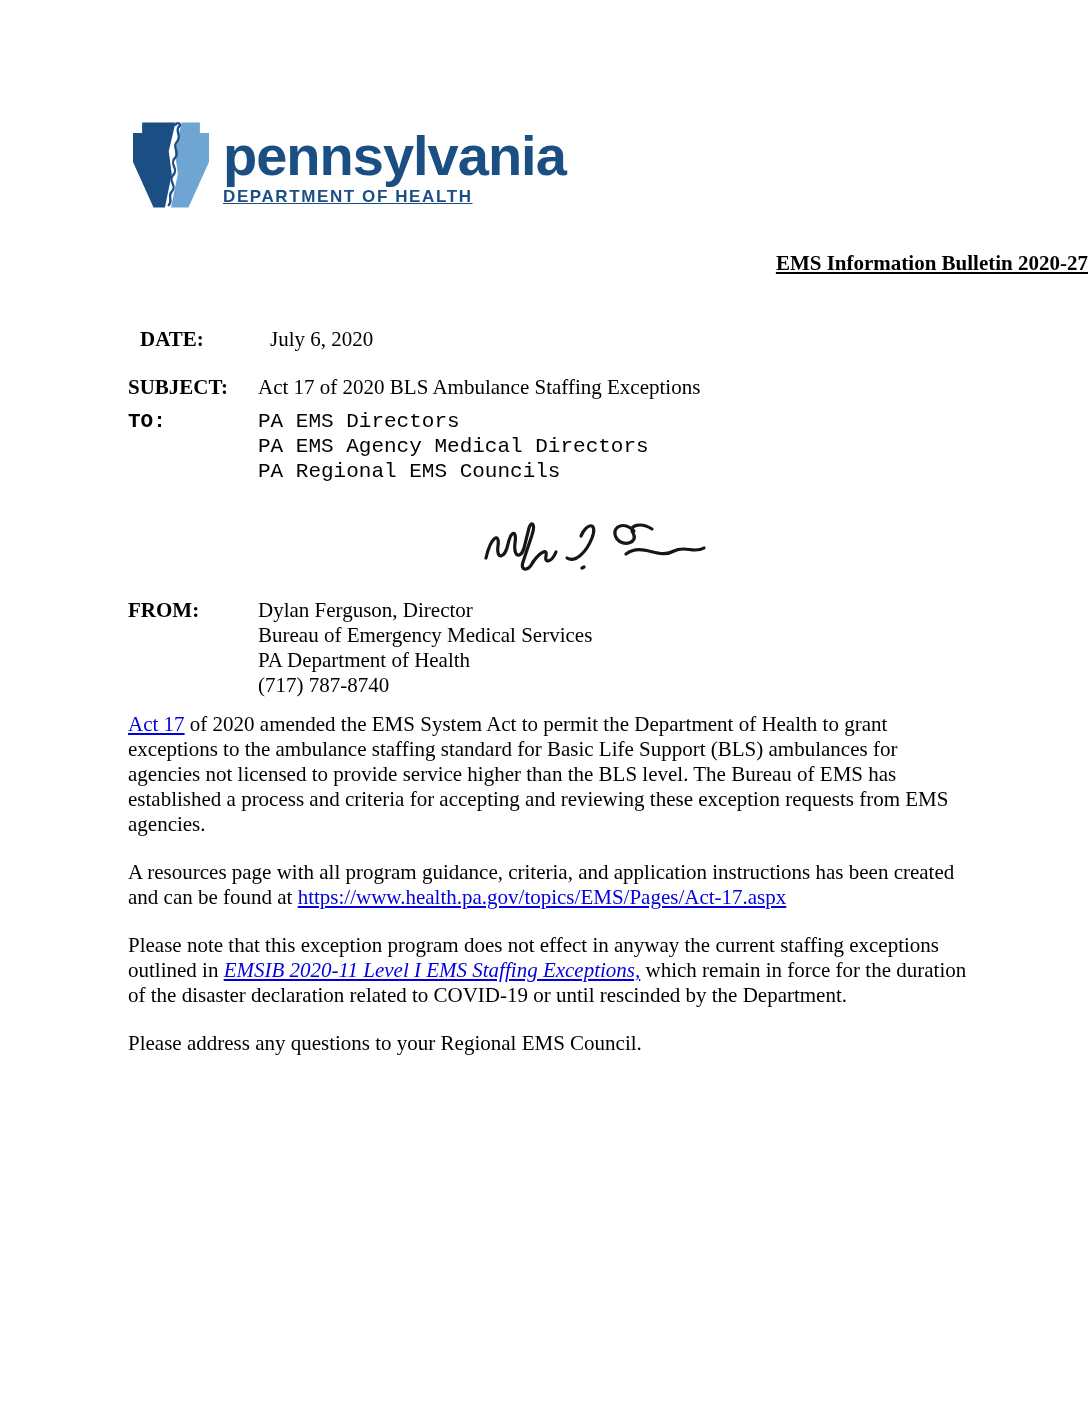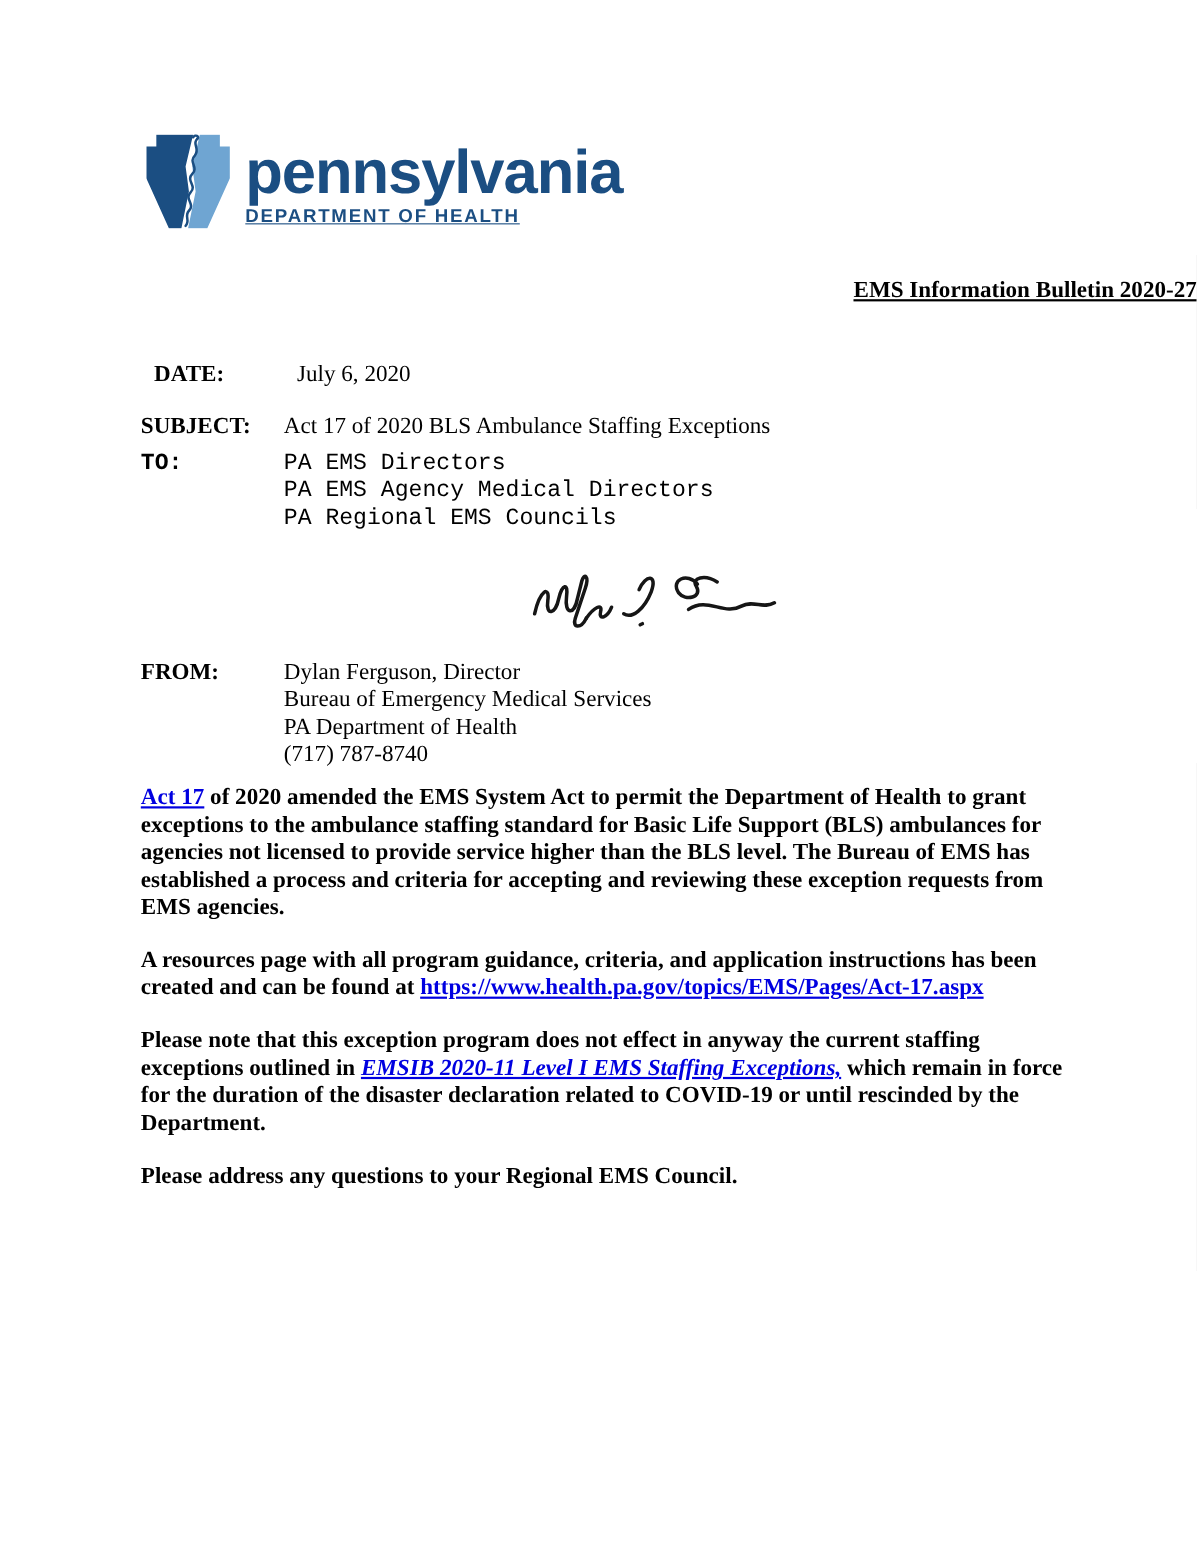--- a/index.html
+++ b/index.html
@@ -80,21 +80,21 @@
 
   
   .body-text {
     position: absolute;
     left: 128px;
     top: 712px;
     width: 845px;
     font-size: 21px;
     line-height: 25px;
   }
-  .body-text p { margin-bottom: 23px; font-weight: bold; }
+  .body-text p { margin-bottom: 23px; }
   a.doc-link {
     color: #0000e0;
     text-decoration: underline;
     cursor: pointer;
   }
   a.doc-link.italic { font-style: italic; }
 </style>
 </head>
 <body>
 

